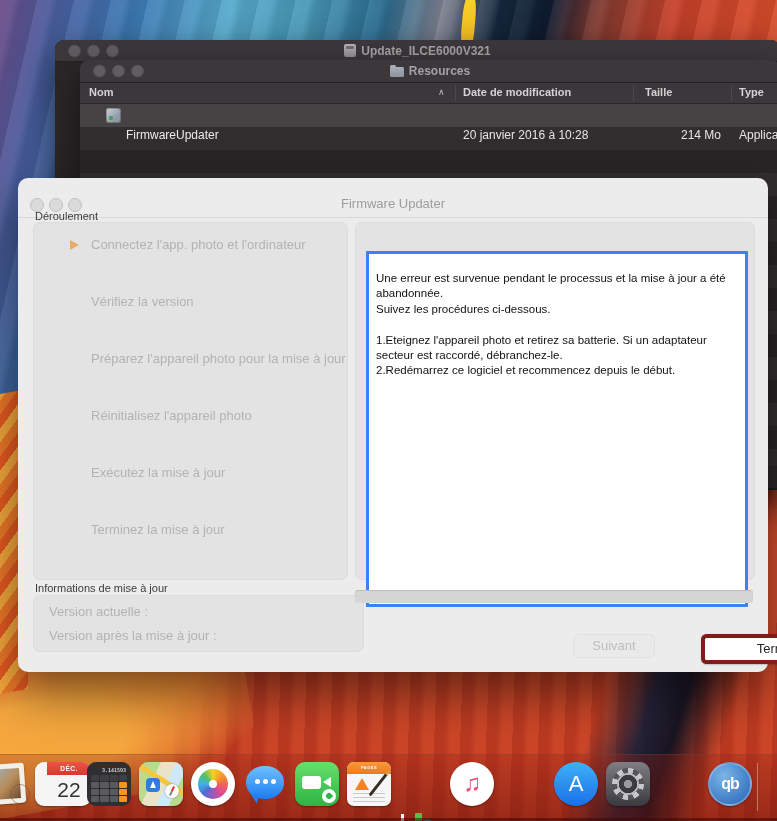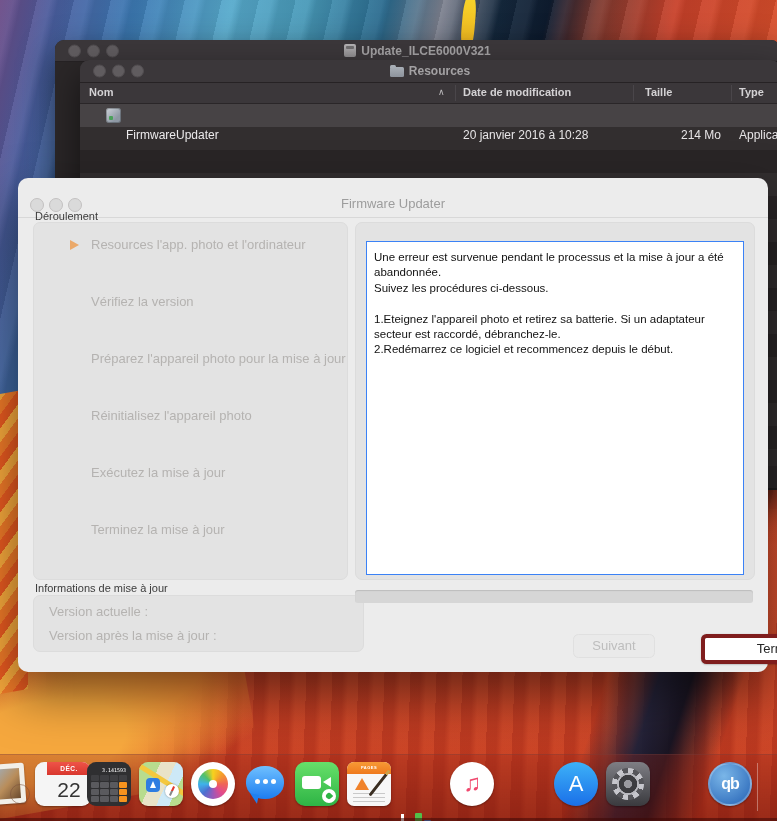--- a/index.html
+++ b/index.html
@@ -79,22 +79,22 @@
   .dlg-title{position:absolute;left:0;right:0;top:6px;text-align:center;color:#9d9d9d;font-size:13px;}
   .dlg-label{position:absolute;font-size:11px;color:#3b3b3b;}
   .lbl-deroulement{left:17px;top:32px;}
   .lbl-info{left:17px;top:404px;}
   .panel{position:absolute;background:#e3e3e3;border:1px solid #dcdcdc;border-radius:7px;}
   .steps-panel{left:15px;top:44px;width:313px;height:356px;}
   .msg-panel{left:337px;top:44px;width:398px;height:356px;}
   .step{position:absolute;left:57px;height:20px;line-height:20px;font-size:13px;color:#b5b3b1;white-space:nowrap;}
   .step-arrow{position:absolute;left:-21px;top:5px;width:0;height:0;
     border-left:9px solid #eba96a;border-top:5.5px solid transparent;border-bottom:5.5px solid transparent;}
-  .msg-box{position:absolute;left:10px;top:18px;width:362px;height:316px;background:#fff;
-    border:1px solid #3b82f6;padding:8px 7px;font-size:11.5px;line-height:1.34;color:#111;
+  .msg-box{position:absolute;left:10px;top:28px;width:362px;height:316px;background:#fff;
+    border:3px solid #3b82f6;padding:17px 7px;font-size:11.5px;line-height:1.34;color:#111;
     white-space:pre-wrap;overflow:hidden;}
   .info-box{left:15px;top:417px;width:313px;height:55px;padding-left:16px;}
   .info-line{position:absolute;left:15px;font-size:13px;color:#b5b3b1;white-space:nowrap;}
   .info-line1{top:8px;}
   .info-line2{top:32px;}
   .progress{position:absolute;left:337px;top:412px;width:398px;height:13px;background:#d6d6d6;
     border-radius:3px;box-shadow:inset 0 1px 1px rgba(0,0,0,.12);}
   .progress-fill{height:100%;width:0;background:#4a90e2;border-radius:3px;}
   .btn{position:absolute;top:456px;height:22px;border-radius:5.5px;font-size:13px;
        font-family:"Liberation Sans",sans-serif;text-align:center;line-height:22px;}
@@ -273,21 +273,21 @@
         <span class="dlg-light"></span>
       </div>
       <div class="dlg-title">Firmware Updater</div>
     </div>
 
     <div class="dlg-label lbl-deroulement">Déroulement</div>
 
     <div class="panel steps-panel">
       <div class="step" style="top:12px;">
         <span class="step-arrow"></span>
-        <span>Resources l'app. photo et l'ordinateur</span>
+        <span>Connectez l'app. photo et l'ordinateur</span>
       </div>
       <div class="step" style="top:69px;">
         <span>Vérifiez la version</span>
       </div>
       <div class="step" style="top:183px;">
         <span>Réinitialisez l'appareil photo</span>
       </div>
       <div class="step" style="top:126px;">
         <span>Préparez l'appareil photo pour la mise à jour</span>
       </div>

